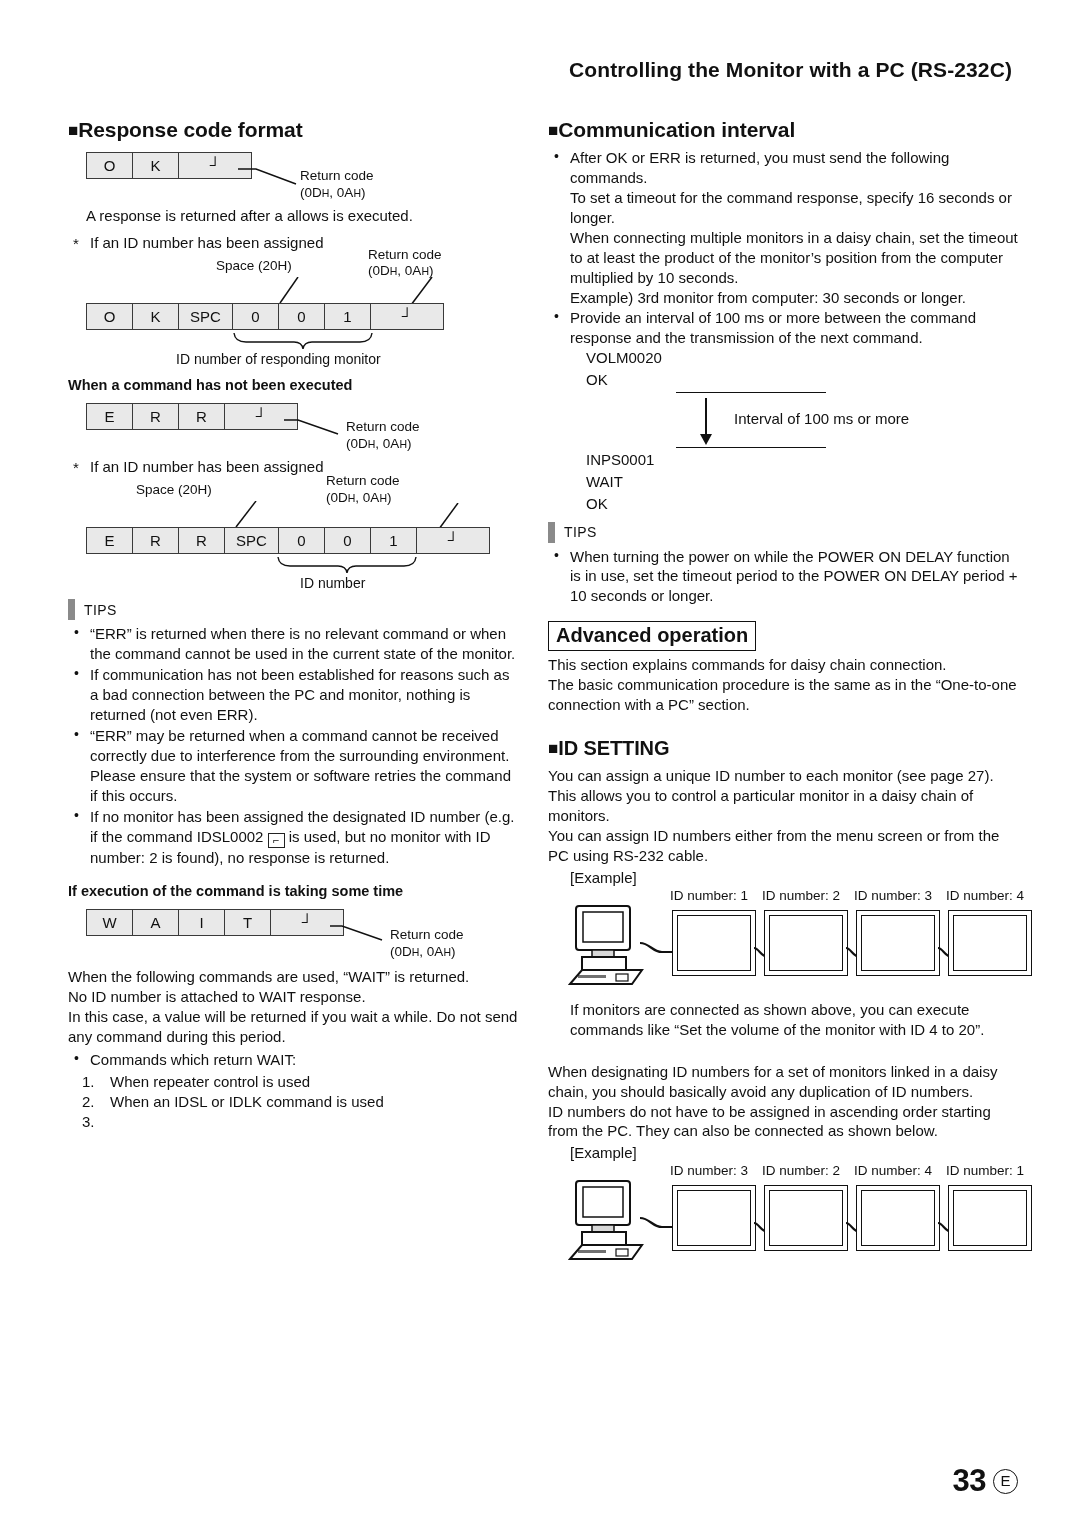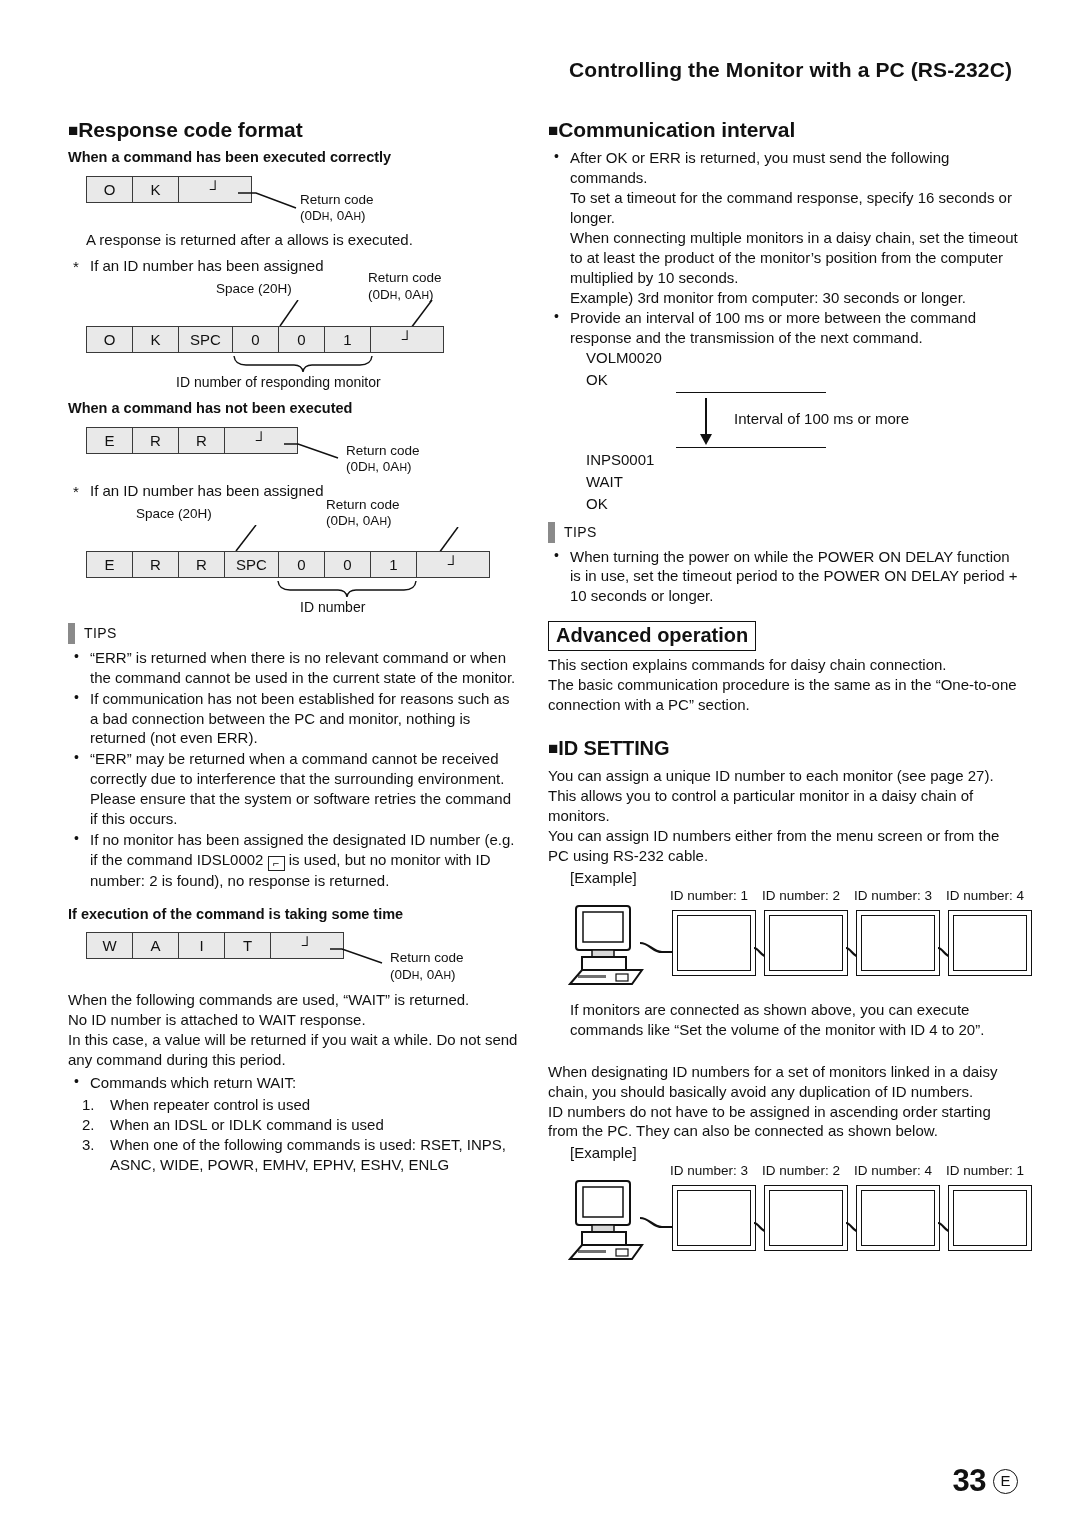--- a/index.html
+++ b/index.html
@@ -151,21 +151,20 @@
 <div class="page">
 
   <div class="header">Controlling the Monitor with a PC (RS-232C)</div>
 
   <div class="col-left">
 
     <h2 class="sect">
       <span class="sq">■</span><span>Response code format</span>
     </h2>
 
-    <h3 class="sub">When a command has been executed correctly</h3>
 
     <div style="position:relative; height:58px;">
       <div class="cells" style="position:absolute; left:18px; top:4px;">
         <div class="cell cw-n">O</div>
         <div class="cell cw-n">K</div>
         <div class="cell cw-ret"><span class="ret-glyph">┘</span></div>
       </div>
       <svg style="position:absolute; left:170px; top:18px;" width="70" height="22">
         <polyline points="0,3 18,3 58,18" fill="none" stroke="#111" stroke-width="1.5"></polyline>
       </svg>
@@ -257,21 +256,21 @@
 
     <div class="tips">
       <div class="bar"></div>
       <div class="lbl">TIPS</div>
     </div>
 
     <ul class="bul">
       <li>“ERR” is returned when there is no relevant command or when the command cannot be used in the current state of the monitor.</li>
       <li>If communication has not been established for reasons such as a bad connection between the PC and monitor, nothing is returned (not even ERR).</li>
       <li>
-        <span>“ERR” may be returned when a command cannot be received correctly due to interference that the surrounding environment.</span>
+        <span>“ERR” may be returned when a command cannot be received correctly due to interference from the surrounding environment.</span>
         <span class="sub-line">Please ensure that the system or software retries the command if this occurs.</span>
       </li>
       <li>
         <span>If no monitor has been assigned the designated ID number (e.g. if the command IDSL0002</span>
         <span class="inline-ret">⌐</span>
         <span>is used, but no monitor with ID number: 2 is found), no response is returned.</span>
       </li>
     </ul>
 
     <div class="gap-s"></div>
@@ -306,21 +305,20 @@
       <li>
         <span class="n">1.</span>
         <span>When repeater control is used</span>
       </li>
       <li>
         <span class="n">2.</span>
         <span>When an IDSL or IDLK command is used</span>
       </li>
       <li>
         <span class="n">3.</span>
-        <span>When one of the following commands is used: RSET, INPS, ASNC, WIDE, POWR, EMHV, EPHV, ESHV, ENLG</span>
       </li>
     </ol>
 
   </div>
 
   <div class="col-right">
 
     <h2 class="sect">
       <span class="sq">■</span><span>Communication interval</span>
     </h2>

